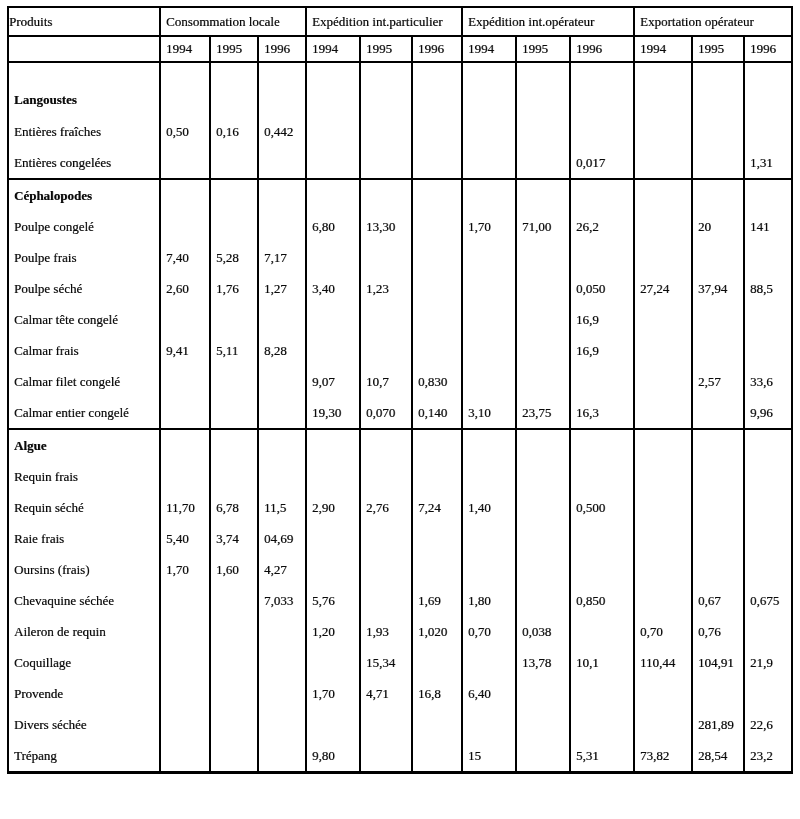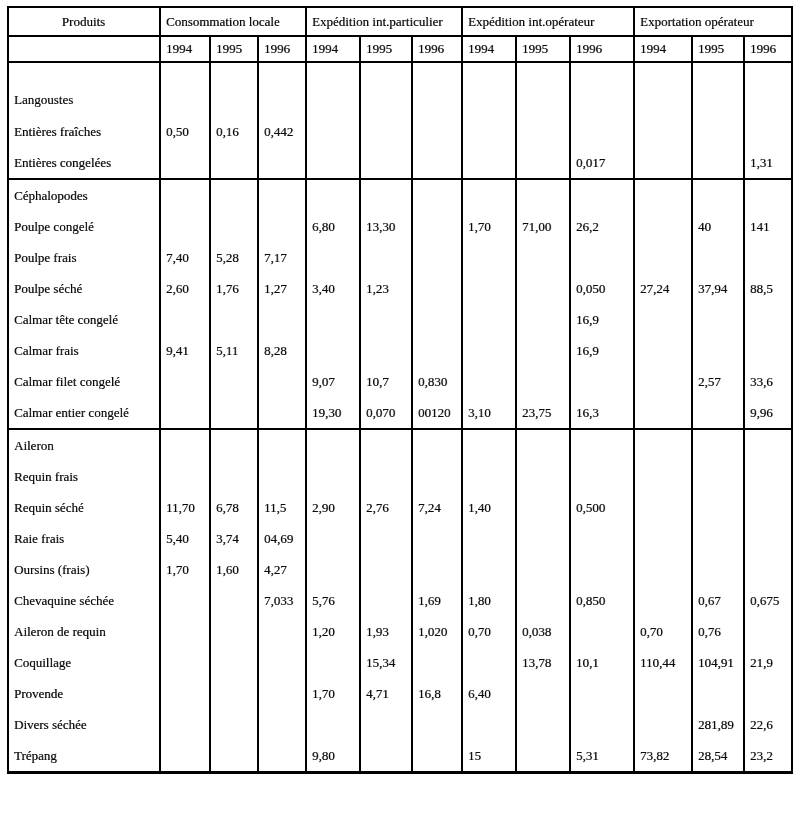--- a/index.html
+++ b/index.html
@@ -21,24 +21,24 @@
     border-left:2px solid #000;
     padding:0 1px 0 5px;
     font-size:13px;
     font-weight:normal;
     text-align:left;
     overflow:hidden;
     white-space:nowrap;
   }
   thead tr.group-head th{height:27px;border-bottom:2px solid #000;vertical-align:middle;}
   thead tr.year-head th{height:24px;border-bottom:2px solid #000;vertical-align:middle;}
-  th.produits-h{text-align:center;padding-left:0;}
+  th.produits-h{padding-left:0;}
   tbody td{height:31px;vertical-align:middle;}
   tr.section-start td{border-top:2px solid #000;}
-  td.group-label{font-weight:normal;}
+  td.group-label{font-weight:bold;}
   tr.tall td{height:45px;vertical-align:bottom;padding-bottom:8px;}
 </style>
 </head>
 <body>
 
 <div class="page">
   <table>
     <colgroup>
       <col style="width:152px">
       <col style="width:50px">
@@ -144,21 +144,21 @@
           <td class="value-cell"></td>
           <td class="value-cell"></td>
           <td class="value-cell"></td>
           <td class="value-cell">6,80</td>
           <td class="value-cell">13,30</td>
           <td class="value-cell"></td>
           <td class="value-cell">1,70</td>
           <td class="value-cell">71,00</td>
           <td class="value-cell">26,2</td>
           <td class="value-cell"></td>
-          <td class="value-cell">40</td>
+          <td class="value-cell">20</td>
           <td class="value-cell">141</td>
         </tr>
         <tr>
           <td class="product-cell">Poulpe frais</td>
           <td class="value-cell">7,40</td>
           <td class="value-cell">5,28</td>
           <td class="value-cell">7,17</td>
           <td class="value-cell"></td>
           <td class="value-cell"></td>
           <td class="value-cell"></td>
@@ -229,30 +229,30 @@
           <td class="value-cell">2,57</td>
           <td class="value-cell">33,6</td>
         </tr>
         <tr>
           <td class="product-cell">Calmar entier congelé</td>
           <td class="value-cell"></td>
           <td class="value-cell"></td>
           <td class="value-cell"></td>
           <td class="value-cell">19,30</td>
           <td class="value-cell">0,070</td>
-          <td class="value-cell">00120</td>
+          <td class="value-cell">0,140</td>
           <td class="value-cell">3,10</td>
           <td class="value-cell">23,75</td>
           <td class="value-cell">16,3</td>
           <td class="value-cell"></td>
           <td class="value-cell"></td>
           <td class="value-cell">9,96</td>
         </tr>
         <tr class="section-start">
-          <td class="group-label">Aileron</td>
+          <td class="group-label">Algue</td>
           <td></td>
           <td></td>
           <td></td>
           <td></td>
           <td></td>
           <td></td>
           <td></td>
           <td></td>
           <td></td>
           <td></td>

